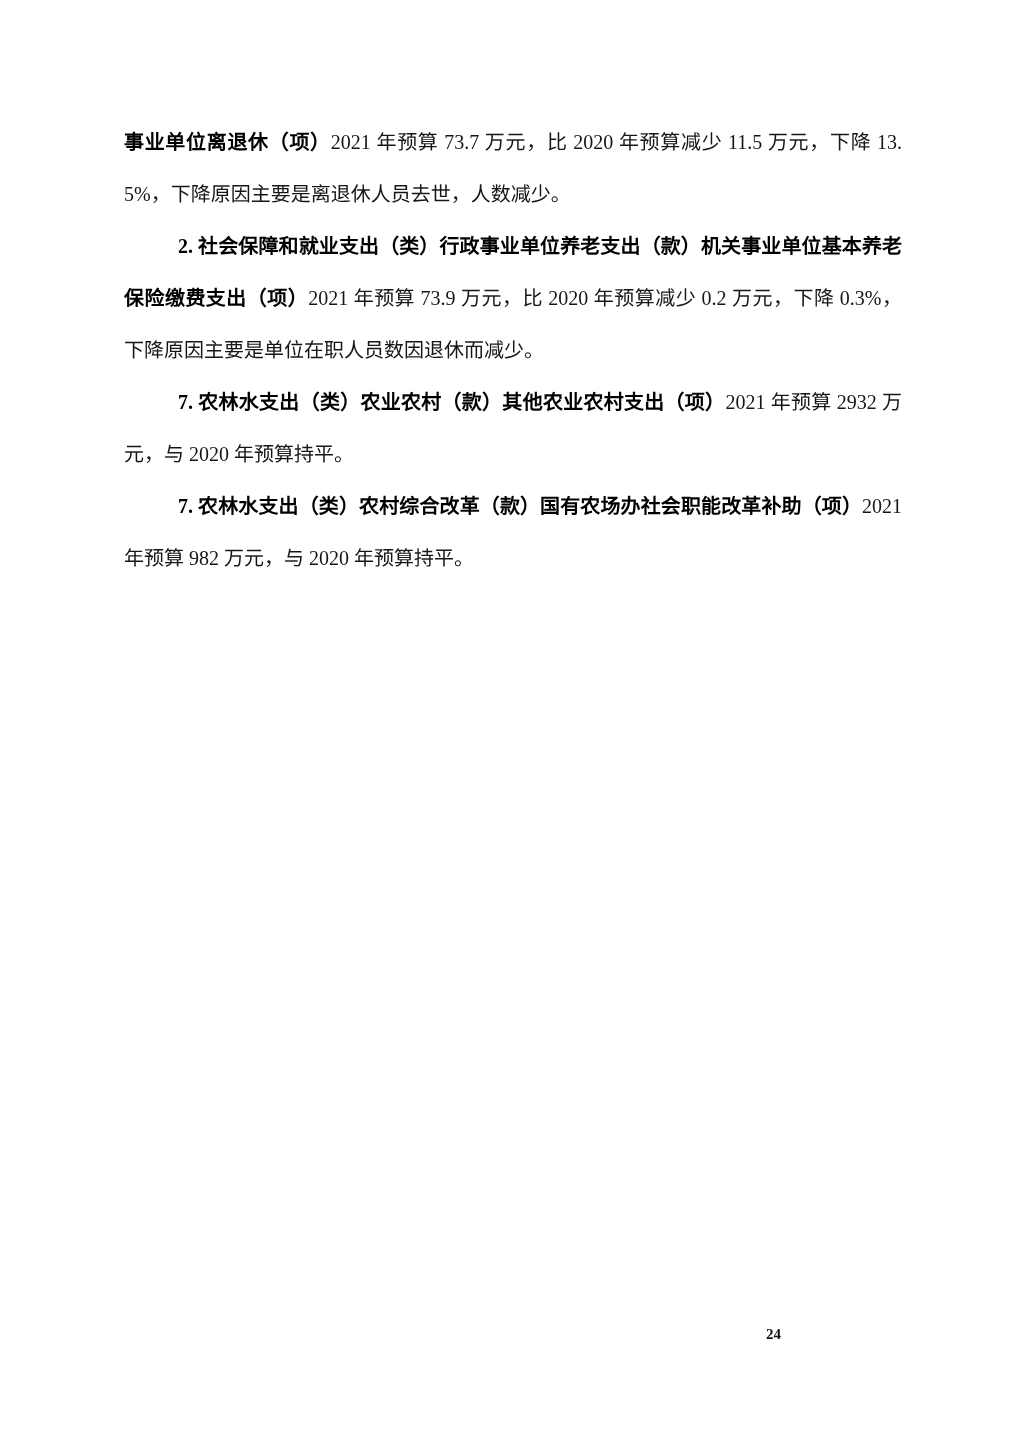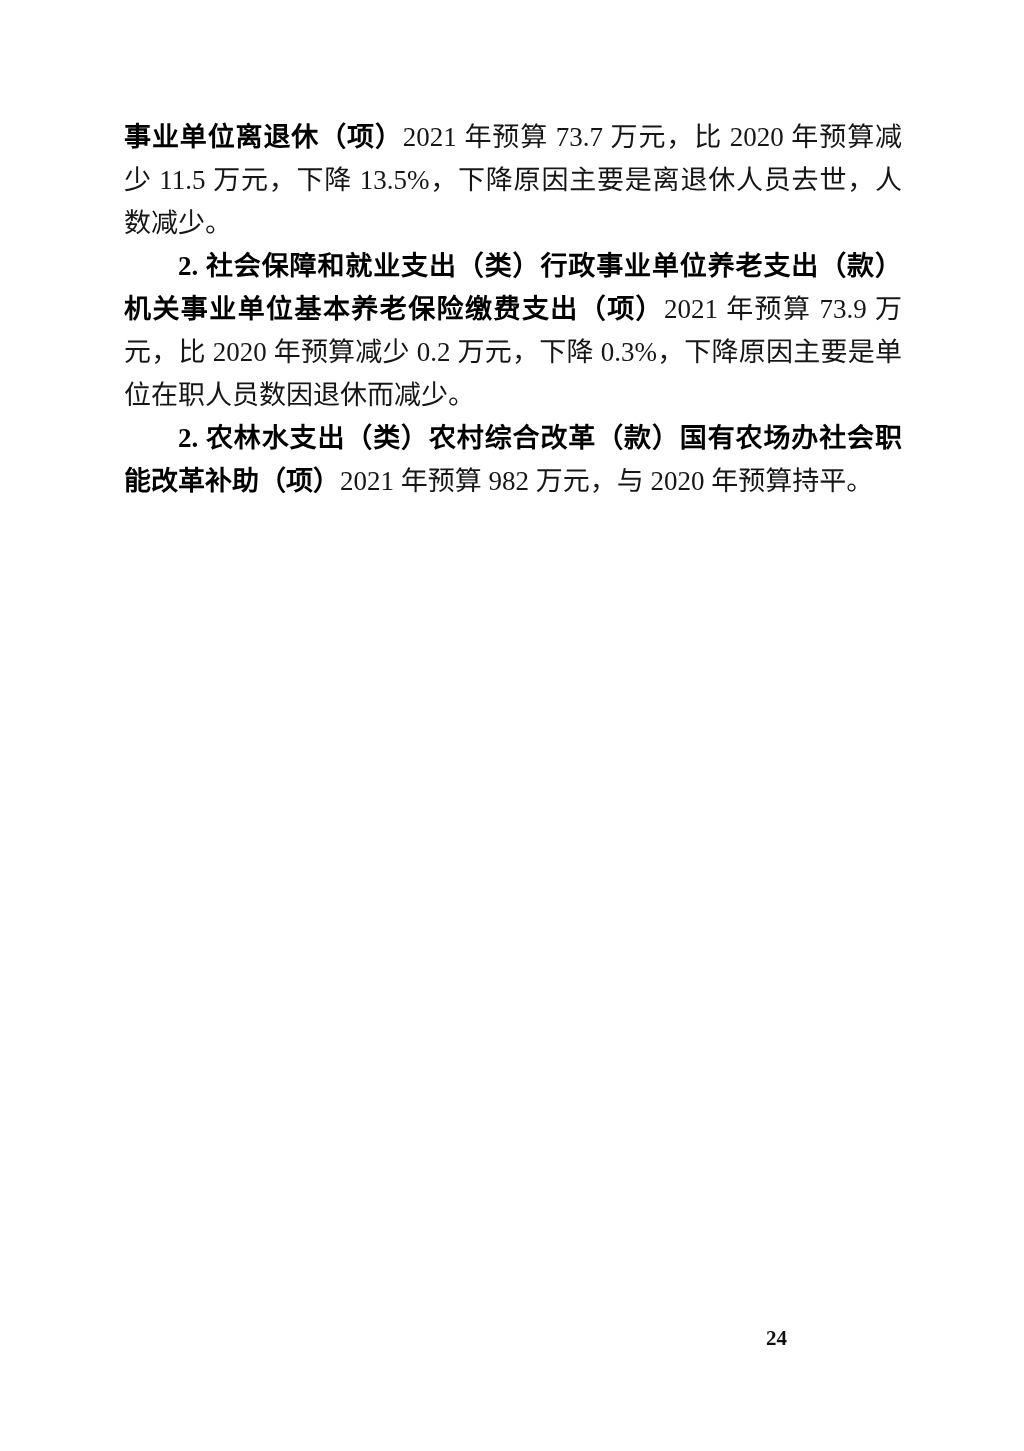--- a/index.html
+++ b/index.html
@@ -13,22 +13,22 @@
     height: 1451px;
     background: #ffffff;
     overflow: hidden;
     font-family: "Liberation Serif", serif;
   }
   .text-block {
     position: absolute;
     left: 124px;
     top: 116px;
     width: 778px;
-    font-size: 27px;
-    line-height: 43px;
+    font-size: 20px;
+    line-height: 52px;
     color: #161616;
     text-align: justify;
     text-justify: inter-ideograph;
   }
   .para {
     margin: 0;
     word-break: break-all;
   }
   .para.indented {
     text-indent: 54px;
@@ -37,41 +37,42 @@
     font-weight: 700;
     color: #000000;
   }
   .body-text {
     font-weight: 400;
   }
   .page-number {
     position: absolute;
     left: 766px;
     top: 1326px;
-    font-size: 21px;
+    font-size: 15px;
     font-weight: 700;
     color: #111111;
     font-family: "Liberation Serif", serif;
   }
 </style>
 </head>
 <body>
 
 <div class="page">
 
   <main class="text-block">
 
     <p class="para"><span class="heading-bold">事业单位离退休（项）</span><span class="body-text">2021 年预算 73.7 万元，比 2020 年预算减少 11.5 万元，下降 13.5%，下降原因主要是离退休人员去世，人数减少。</span></p>
 
     <p class="para indented"><span class="heading-bold">2. 社会保障和就业支出（类）行政事业单位养老支出（款）机关事业单位基本养老保险缴费支出（项）</span><span class="body-text">2021 年预算 73.9 万元，比 2020 年预算减少 0.2 万元，下降 0.3%，下降原因主要是单位在职人员数因退休而减少。</span></p>
 
 
 
 
 
+    <p class="para indented"><span class="heading-bold">7. 农林水支出（类）农业农村（款）其他农业农村支出（项）</span><span class="body-text">2021 年预算 2932 万元，与 2020 年预算持平。</span></p>
 
-    <p class="para indented"><span class="heading-bold">2. 农林水支出（类）农村综合改革（款）国有农场办社会职能改革补助（项）</span><span class="body-text">2021 年预算 982 万元，与 2020 年预算持平。</span></p>
+    <p class="para indented"><span class="heading-bold">7. 农林水支出（类）农村综合改革（款）国有农场办社会职能改革补助（项）</span><span class="body-text">2021 年预算 982 万元，与 2020 年预算持平。</span></p>
 
   </main>
 
   <div class="page-number">24</div>
 
 </div>
 
 </body></html>

